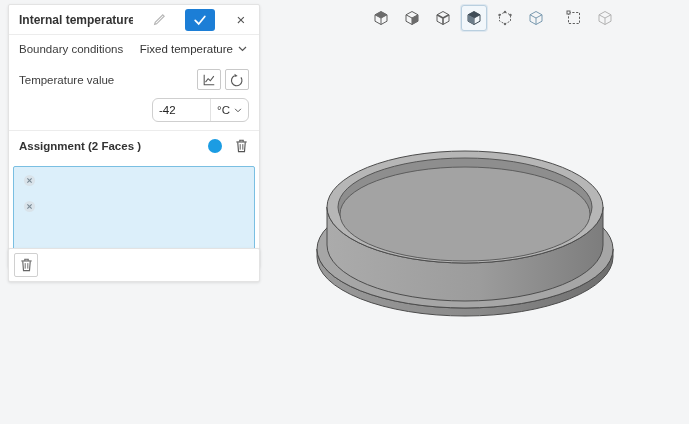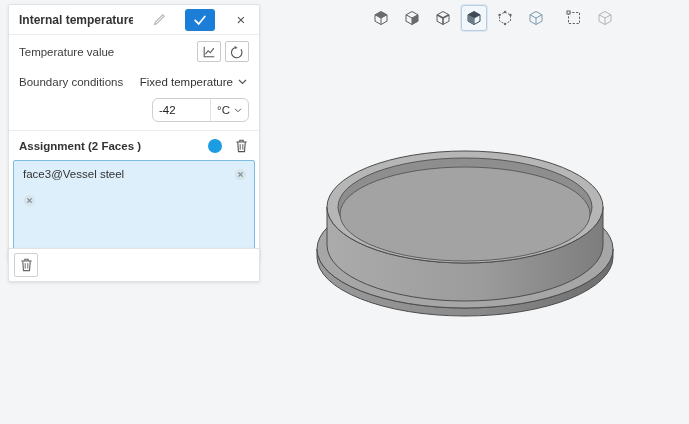--- a/index.html
+++ b/index.html
@@ -66,21 +66,21 @@
     flex:1;border:none;outline:none;min-width:0;padding:0 6px;font-size:11.5px;color:#222;
     font-family:inherit;background:transparent;
   }
   .unit-select{
     display:flex;align-items:center;gap:4px;border:none;border-left:1px solid #e2e2e2;
     background:none;cursor:pointer;height:100%;padding:0 6px;font-size:11.5px;color:#333;
     font-family:inherit;
   }
   .divider{border-top:1px solid #ececec;margin:2px 0 0;}
 
-  .assign-row{padding:7px 10px 6px;}
+  .assign-row{padding:7px 10px 12px;}
   .assign-label{font-weight:bold;font-size:11.5px;color:#333;}
   .assign-actions{display:flex;align-items:center;gap:12px;}
   .toggle-dot{width:14px;height:14px;border-radius:50%;background:#1b9ce3;border:none;cursor:pointer;padding:0;}
 
   .assign-box{
     margin:0 4px 4px;background:#dceffa;border:1px solid #7abfe2;border-radius:2px;
     height:97px;box-sizing:border-box;overflow:hidden;
   }
   .assign-item{
     display:flex;align-items:center;justify-content:space-between;
@@ -212,45 +212,45 @@
         <path d="M2.5 7 L6.5 11 L13.5 2.5" fill="none" stroke="#ffffff" stroke-width="2" stroke-linecap="round"></path>
       </svg>
     </button>
 
     <button class="icon-btn close-btn">
       <span>×</span>
     </button>
   </div>
 
   <div class="row">
-    <span class="row-label">Temperature value</span>
-    <span class="btn-pair">
-      <button class="sq-btn">
-        <svg width="14" height="14" viewBox="0 0 16 16">
-          <path d="M2.5 2 L2.5 13.5 L14 13.5" fill="none" stroke="#555" stroke-width="1.2"></path>
-          <path d="M4 10.5 L7 6.5 L9.5 8.8 L13.5 3.5" fill="none" stroke="#555" stroke-width="1.2"></path>
-        </svg>
-      </button>
-      <button class="sq-btn">
-        <svg width="14" height="14" viewBox="0 0 16 16">
-          <path d="M5 3.2 A6 6 0 1 0 12.5 5" fill="none" stroke="#555" stroke-width="1.3"></path>
-          <path d="M5.2 0.8 L5.2 4.6 L8.8 3.4 Z" fill="#555" stroke="none"></path>
-        </svg>
-      </button>
-    </span>
-  </div>
-
-  <div class="row">
     <span class="row-label">Boundary conditions</span>
     <button class="dropdown">
       <span>Fixed temperature</span>
       <svg width="9" height="6" viewBox="0 0 9 6">
         <path d="M1 1 L4.5 4.5 L8 1" fill="none" stroke="#555" stroke-width="1.2"></path>
       </svg>
     </button>
+  </div>
+
+  <div class="row">
+    <span class="row-label">Temperature value</span>
+    <span class="btn-pair">
+      <button class="sq-btn">
+        <svg width="14" height="14" viewBox="0 0 16 16">
+          <path d="M2.5 2 L2.5 13.5 L14 13.5" fill="none" stroke="#555" stroke-width="1.2"></path>
+          <path d="M4 10.5 L7 6.5 L9.5 8.8 L13.5 3.5" fill="none" stroke="#555" stroke-width="1.2"></path>
+        </svg>
+      </button>
+      <button class="sq-btn">
+        <svg width="14" height="14" viewBox="0 0 16 16">
+          <path d="M5 3.2 A6 6 0 1 0 12.5 5" fill="none" stroke="#555" stroke-width="1.3"></path>
+          <path d="M5.2 0.8 L5.2 4.6 L8.8 3.4 Z" fill="#555" stroke="none"></path>
+        </svg>
+      </button>
+    </span>
   </div>
 
   <div class="row" style="padding-top:2px;">
     <span></span>
     <span class="value-field">
       <input class="value-input" value="-42" style="">
       <button class="unit-select">
         <span>°C</span>
         <svg width="8" height="5" viewBox="0 0 9 6">
           <path d="M1 1 L4.5 4.5 L8 1" fill="none" stroke="#555" stroke-width="1.2"></path>
@@ -271,21 +271,20 @@
           <path d="M6.2 4 L6.2 2.3 L9.8 2.3 L9.8 4" stroke="#555" stroke-width="1.2" fill="none"></path>
           <path d="M4 4.5 L4.8 14.5 L11.2 14.5 L12 4.5" stroke="#555" stroke-width="1.2" fill="none"></path>
           <path d="M6.6 6.5 L6.6 12.4 M9.4 6.5 L9.4 12.4" stroke="#555" stroke-width="1" fill="none"></path>
         </svg>
       </button>
     </span>
   </div>
 
   <div class="assign-box">
     <div class="assign-item">
-      <span>face3@Vessel steel</span>
       <button class="remove-btn">
         <svg width="13" height="13" viewBox="0 0 14 14">
           <circle cx="7" cy="7" r="6" fill="#d9e3ea"></circle>
           <path d="M4.7 4.7 L9.3 9.3 M9.3 4.7 L4.7 9.3" stroke="#7b8b96" stroke-width="1.2"></path>
         </svg>
       </button>
     </div>
     <div class="assign-item">
       <button class="remove-btn">
         <svg width="13" height="13" viewBox="0 0 14 14">

